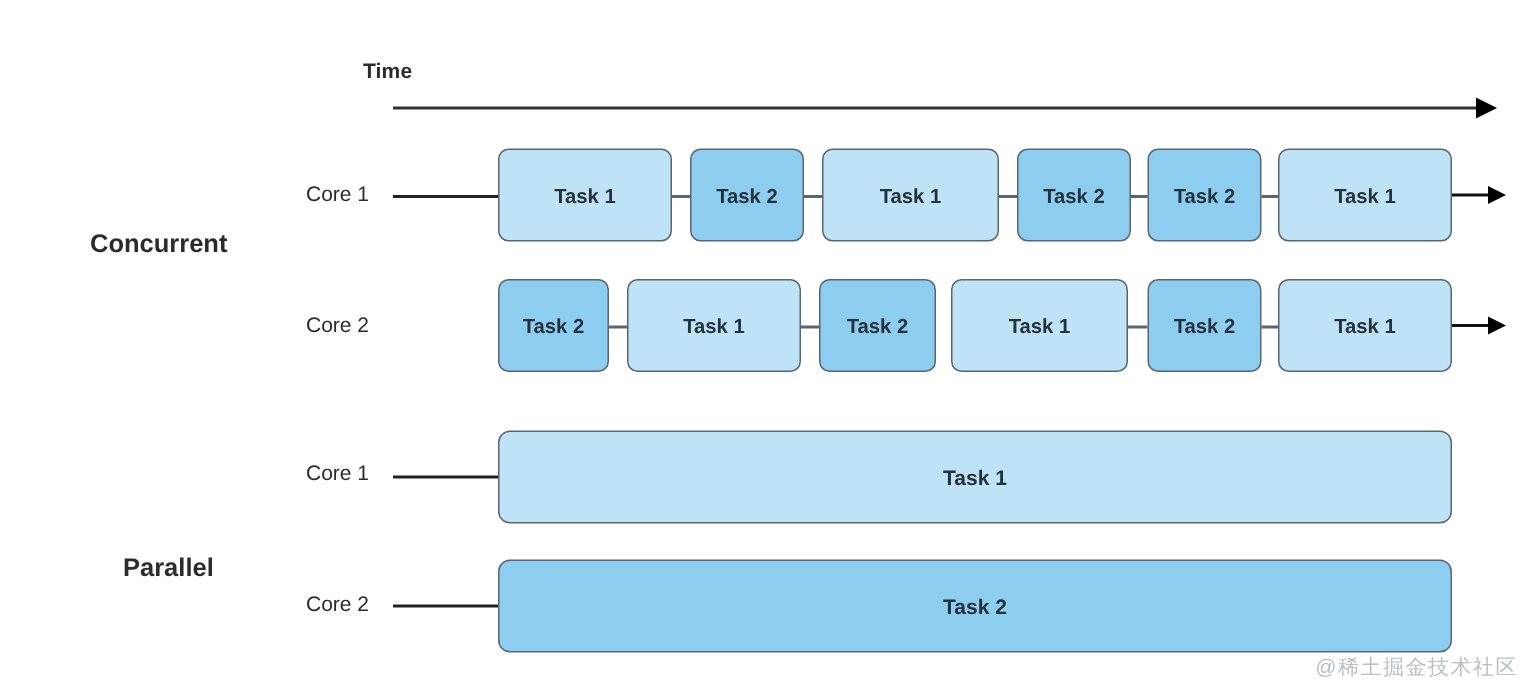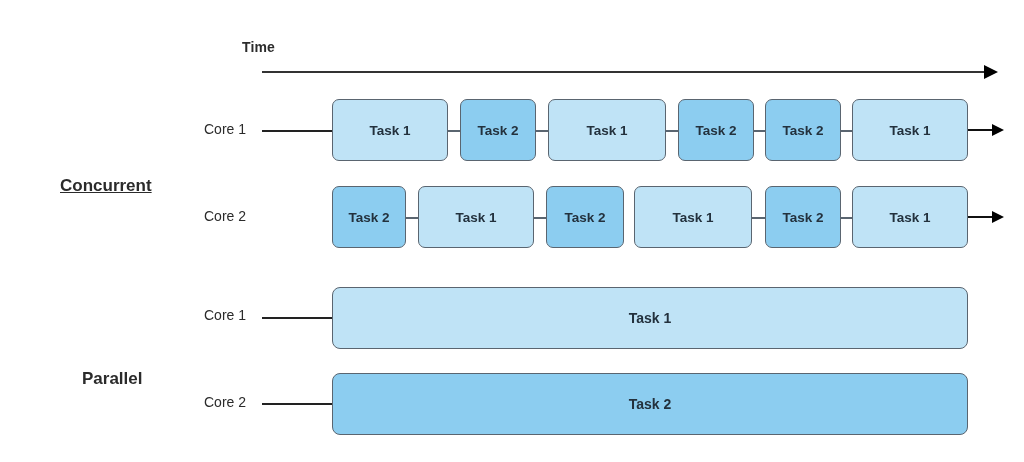--- a/index.html
+++ b/index.html
@@ -51,21 +51,21 @@
   }
 
   
   .section-label {
     position: absolute;
     font-size: 17px;
     font-weight: bold;
     color: #2b2b2b;
     white-space: nowrap;
   }
-  .section-label.concurrent { left: 60px; top: 176px; text-decoration: underline; }
+  .section-label.concurrent { left: 60px; top: 153px; }
   .section-label.parallel   { left: 82px; top: 369px; }
 
   
   .core-label {
     position: absolute;
     font-size: 14px;
     font-weight: normal;
     color: #2b2b2b;
     white-space: nowrap;
   }
@@ -165,13 +165,14 @@
       <div class="row-arrow-line" style="left: 968px; top: 216px; width: 24px;"></div>
       <div class="row-arrow-head" style="left: 992px; top: 211px;"></div>
       <div class="core-label" style="left: 204px; top: 307px;">Core 1</div>
       <div class="core-connector" style="left: 262px; top: 317px; width: 70px;"></div>
       <div class="task-block big" style="left: 332px; top: 287px; width: 636px; height: 62px; background: rgb(191, 227, 246); border-color: rgb(90, 101, 112); color: rgb(35, 49, 61);">Task 1</div>
       <div class="core-label" style="left: 204px; top: 394px;">Core 2</div>
       <div class="core-connector" style="left: 262px; top: 403px; width: 70px;"></div>
       <div class="task-block big" style="left: 332px; top: 373px; width: 636px; height: 62px; background: rgb(140, 205, 240); border-color: rgb(90, 101, 112); color: rgb(35, 49, 61);">Task 2</div>
     </div>
 
+  <div class="watermark">@稀土掘金技术社区</div>
 </div>
 
 </body></html>

